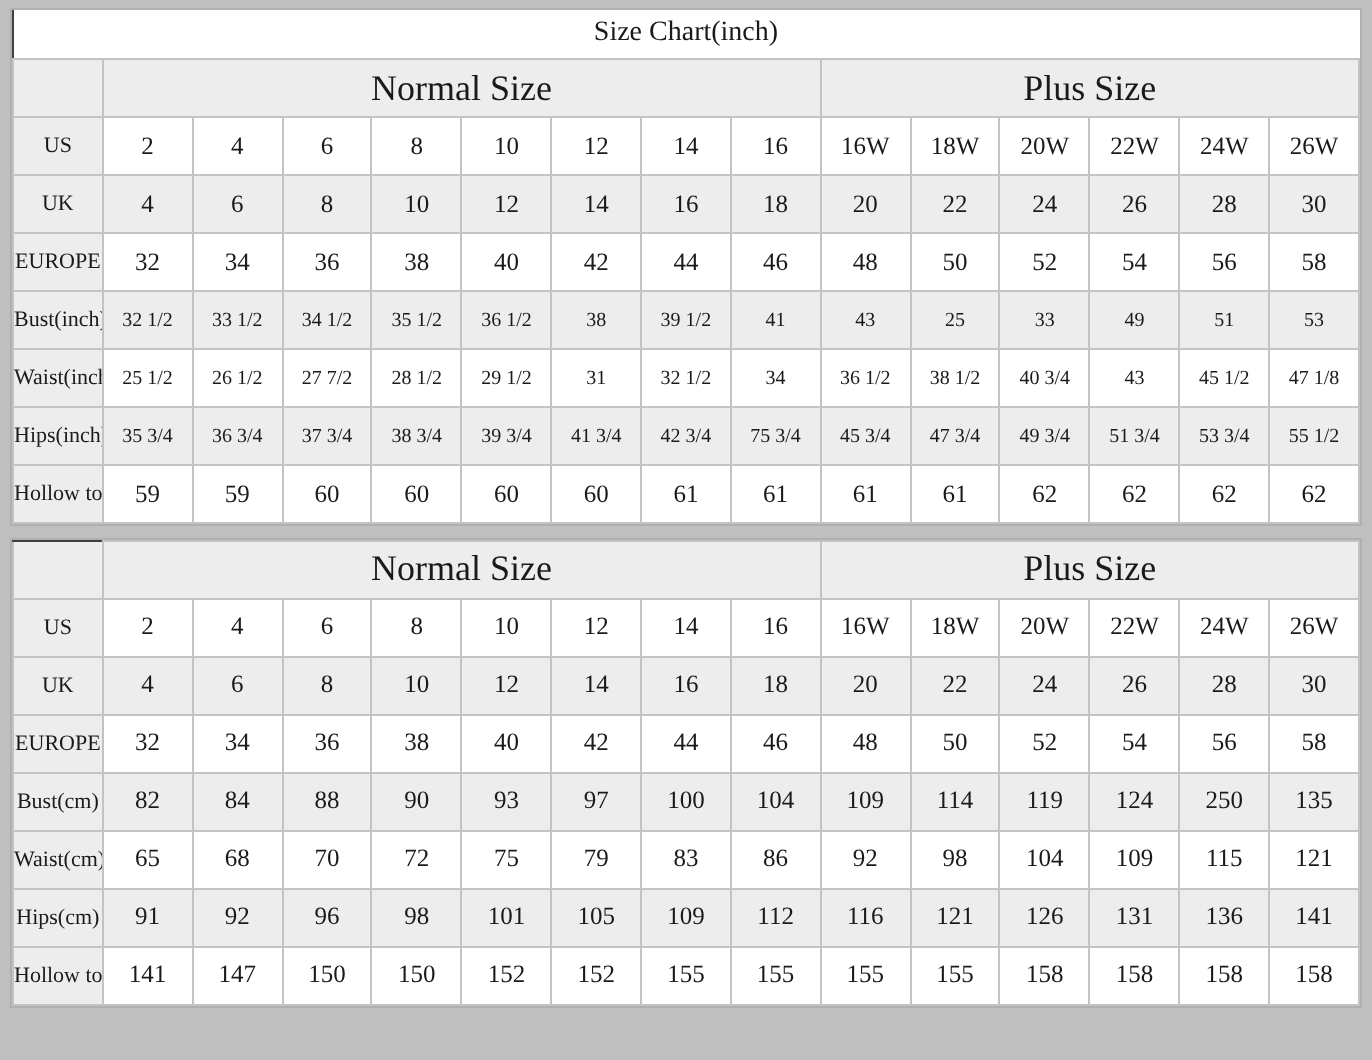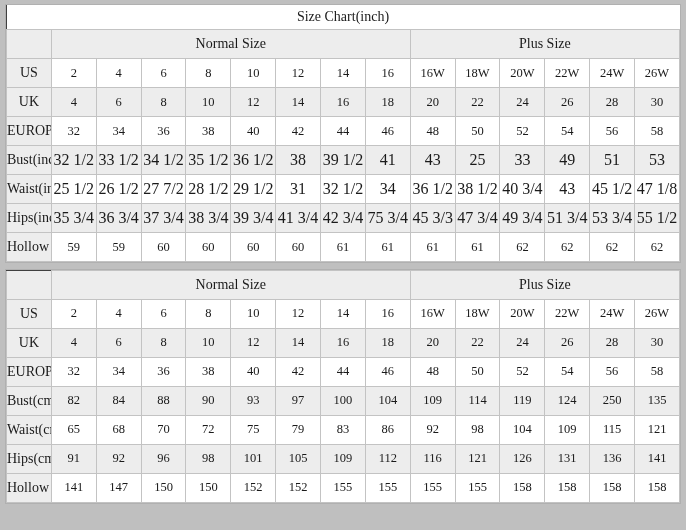--- a/index.html
+++ b/index.html
@@ -47,40 +47,40 @@
     overflow: hidden;
   }
   table.size-table td.title-cell {
     font-size: 14px;
     height: 24px;
     border-left: none;
     border-right: none;
     border-top: none;
   }
   table.size-table td.group-cell {
-    font-size: 14px;
+    font-size: 18px;
     height: 25px;
   }
   table.size-table td.rowlabel {
-    font-size: 14px;
+    font-size: 11px;
     width: 138px;
     background: #ffffff;
   }
   table.size-table td.rowlabel.shade {
     background: #ededed;
   }
   table.size-table td.blank {
     background: #ededed;
     border-top: none;
   }
   table.size-table tr.shaded td {
     background: #ededed;
   }
   table.size-table td.narrow {
-    font-size: 16px;
+    font-size: 10px;
   }
   .first-sizecol { width: 43px; }
 </style>
 </head>
 <body>
 
 <div>
   <div class="chart-block first">
     <table class="size-table">
       <tbody>
@@ -180,21 +180,21 @@
         <tr class="shaded">
           <td class="rowlabel shade">Hips(inch)</td>
           <td class="narrow">35 3/4</td>
           <td class="narrow">36 3/4</td>
           <td class="narrow">37 3/4</td>
           <td class="narrow">38 3/4</td>
           <td class="narrow">39 3/4</td>
           <td class="narrow">41 3/4</td>
           <td class="narrow">42 3/4</td>
           <td class="narrow">75 3/4</td>
-          <td class="narrow">45 3/3</td>
+          <td class="narrow">45 3/4</td>
           <td class="narrow">47 3/4</td>
           <td class="narrow">49 3/4</td>
           <td class="narrow">51 3/4</td>
           <td class="narrow">53 3/4</td>
           <td class="narrow">55 1/2</td>
         </tr>
         <tr>
           <td class="rowlabel shade">Hollow to Floor(inch)</td>
           <td>59</td>
           <td>59</td>

